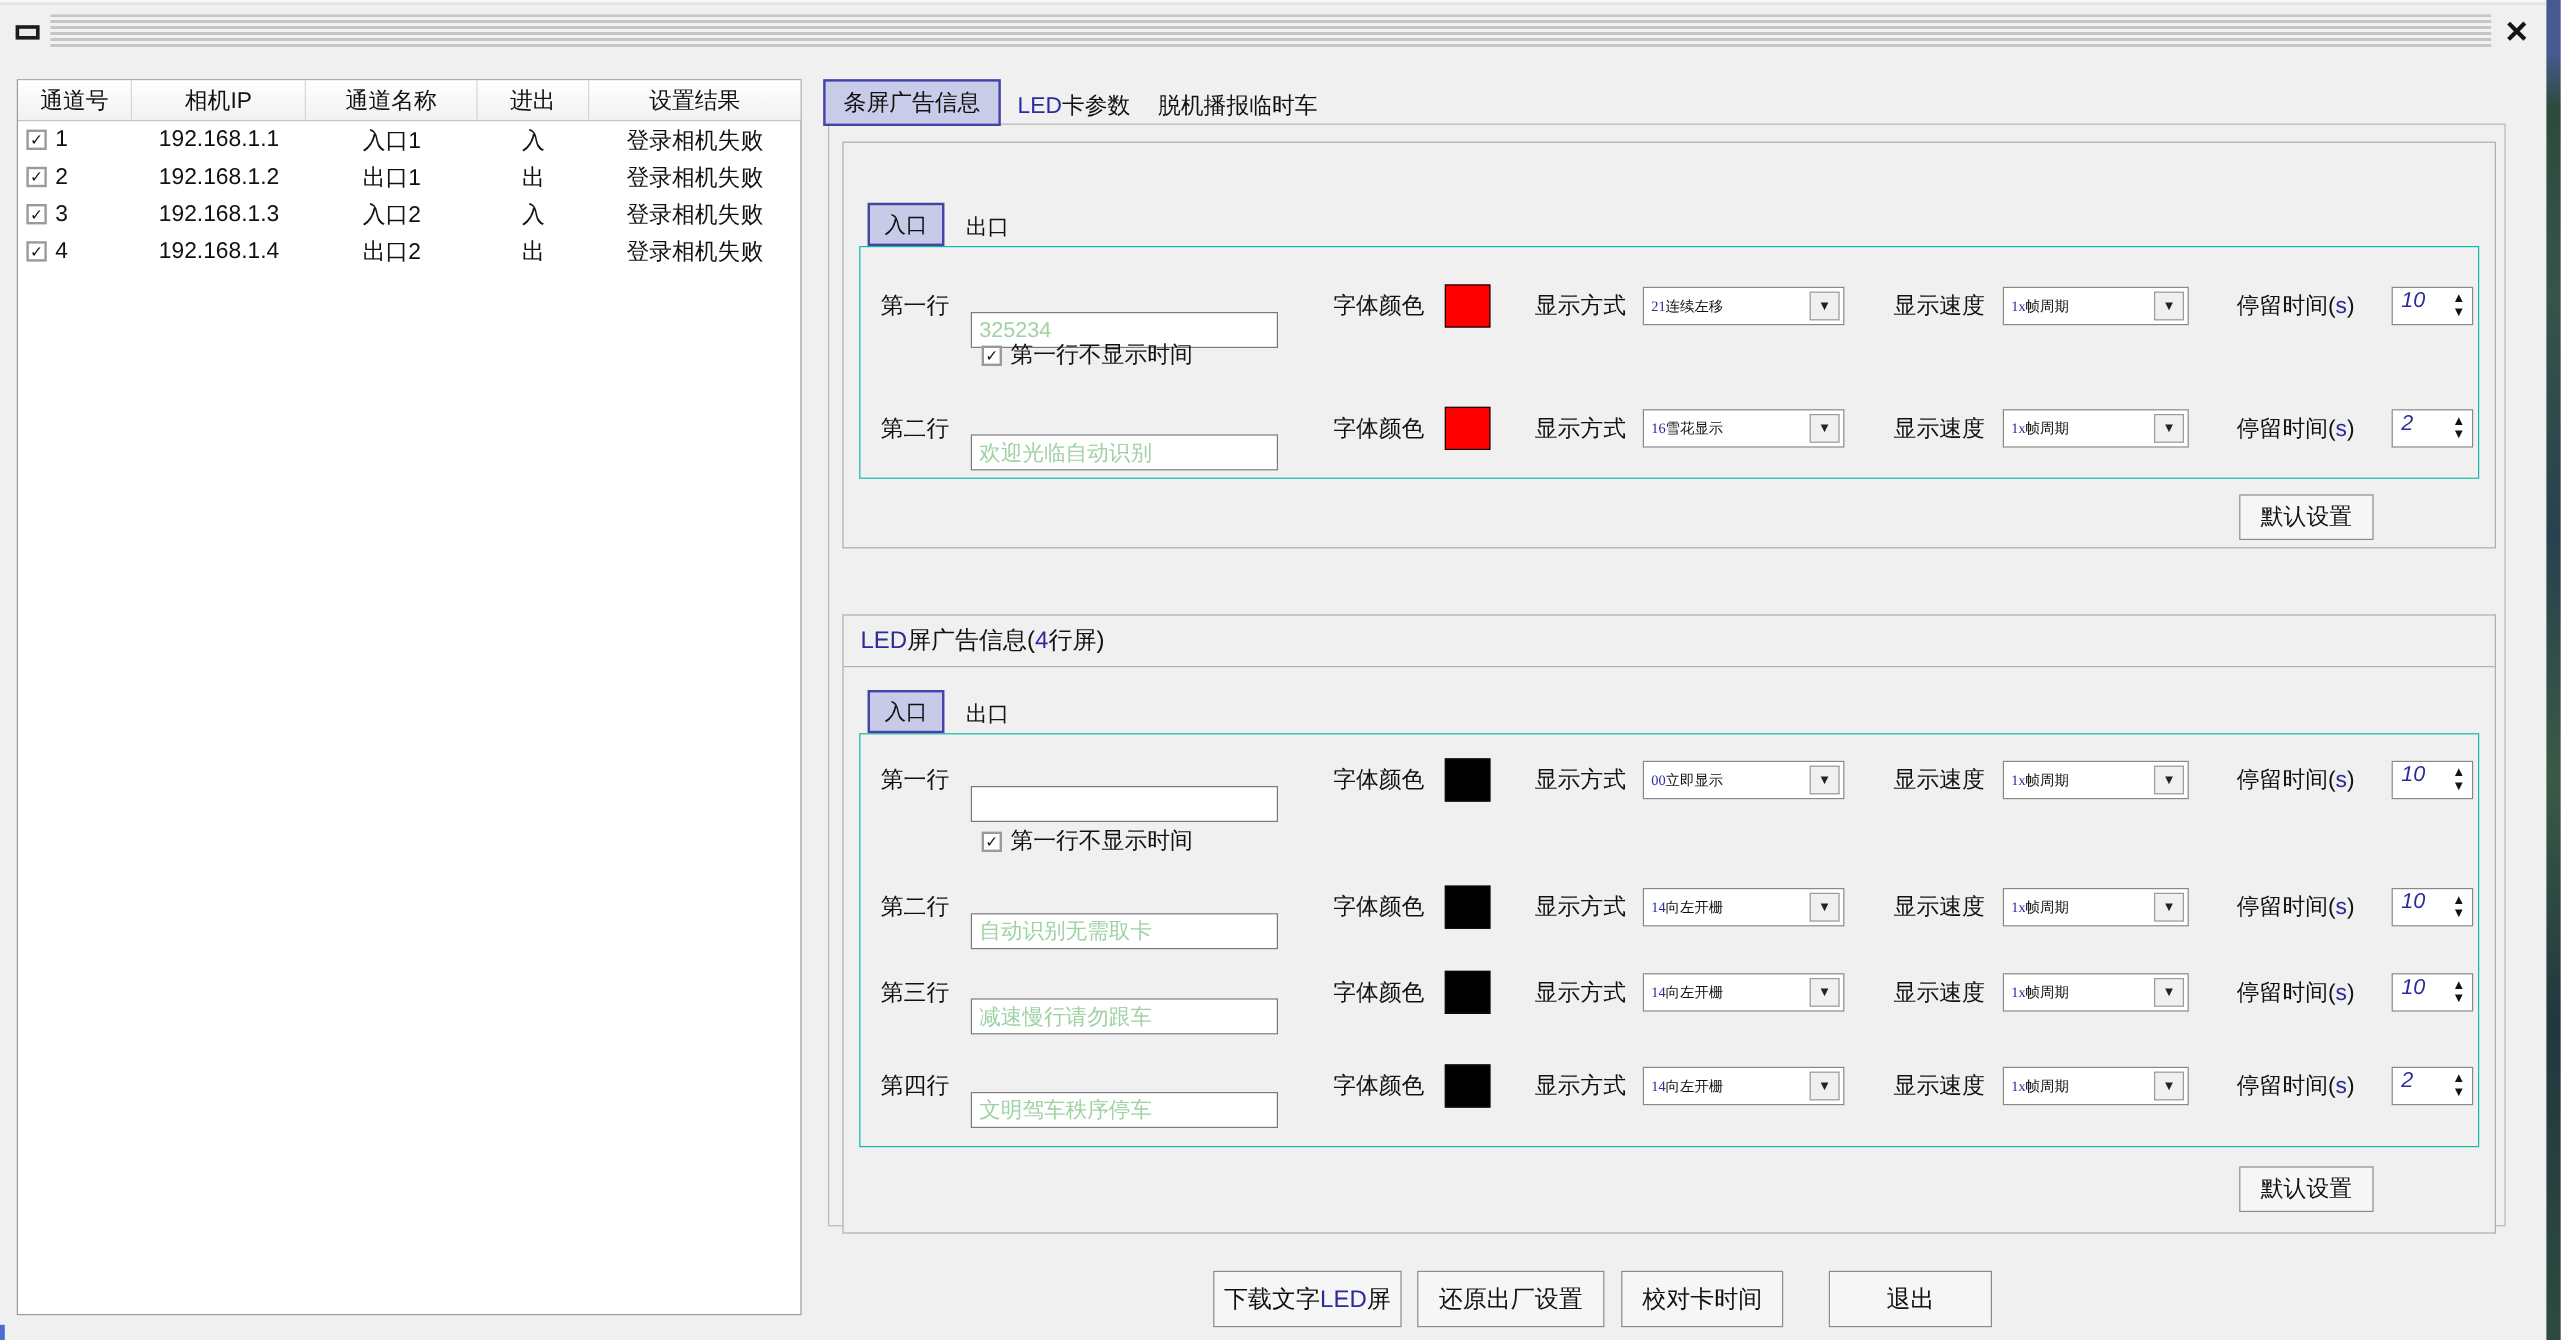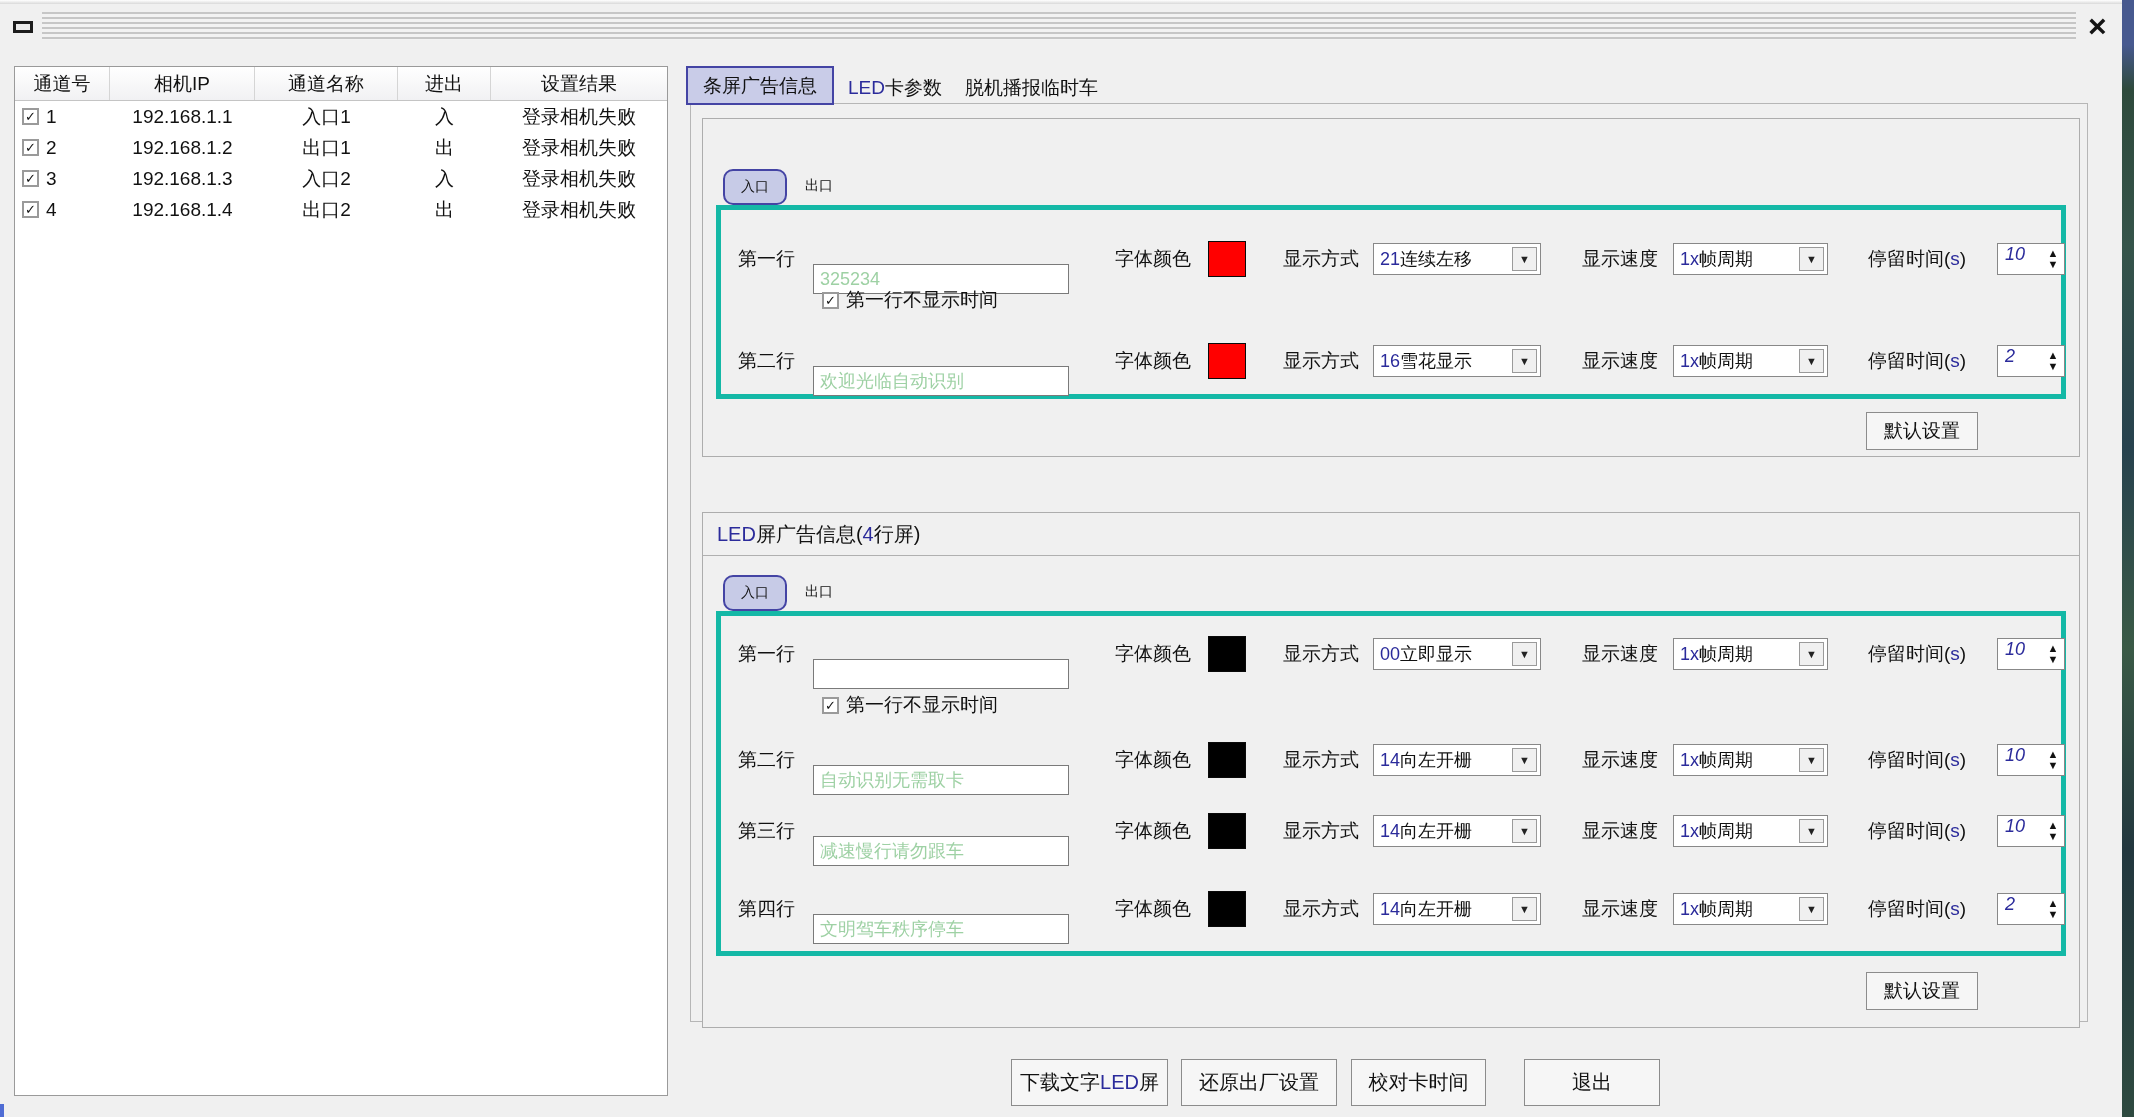--- a/index.html
+++ b/index.html
@@ -52,28 +52,28 @@
     border:2px solid #4444a4;box-sizing:border-box;display:flex;align-items:center;
     justify-content:center;z-index:3;}
   .tab-plain{top:75px;}
   .t2{left:848px;} .t3{left:965px;}
   
   .gpanel{position:absolute;border:1px solid #adadad;box-sizing:border-box;background:#f0f0f0;}
   #panel2{left:702px;top:118px;width:1378px;height:339px;}
   #panel4{left:702px;top:512px;width:1378px;height:516px;}
   .gtitle{position:absolute;left:0;right:0;top:0;height:42px;line-height:42px;
     padding-left:14px;border-bottom:1px solid #b0b0b0;font-size:20px;white-space:nowrap;}
-  .subtab{position:absolute;font-size:14px;z-index:2;border-radius:10px;}
+  .subtab{position:absolute;font-size:18px;z-index:2;}
   .subtab-active{width:64px;height:36px;background:#c7cbe7;border:2px solid #4444a4;
     box-sizing:border-box;display:flex;align-items:center;justify-content:center;}
   #panel2 .subtab-active{left:20px;top:50px;}
   #panel2 .subtab-plain{left:102px;top:58px;}
   #panel4 .subtab-active{left:20px;top:62px;}
   #panel4 .subtab-plain{left:102px;top:70px;}
-  .inner{position:absolute;left:13px;width:1350px;border:5px solid #14b8a6;
+  .inner{position:absolute;left:13px;width:1350px;border:1px solid #14b8a6;
     box-sizing:border-box;background:#f0f0f0;}
   #panel2 .inner{top:86px;height:194px;}
   #panel4 .inner{top:98px;height:345px;}
   .default-btn{position:absolute;left:1163px;width:112px;height:38px;font-size:19px;}
   #panel2 .default-btn{top:293px;}
   #panel4 .default-btn{top:459px;}
   
   .cfg-row{position:absolute;left:0;right:0;height:34px;}
   .cfg-row > *{position:absolute;top:50%;transform:translateY(-50%);}
   .line-lbl{left:17px;font-size:19px;white-space:nowrap;}
@@ -82,21 +82,21 @@
     font-family:inherit;color:#111;margin-top:20px;}
   .line-input::placeholder{color:#9ed1a4;opacity:1;}
   .l-color{left:394px;}
   .swatch{left:487px;width:38px;height:36px;border:1px solid #0a0a0a;box-sizing:border-box;}
   .l-mode{left:562px;}
   .combo{border:1px solid #888;background:#fff;height:32px;box-sizing:border-box;
     display:flex;align-items:center;}
   .combo-mode{left:652px;width:168px;}
   .l-speed{left:861px;}
   .combo-speed{left:952px;width:155px;}
-  .combo-text{flex:1;padding:0 6px;font-size:18px;white-space:nowrap;overflow:hidden;}
+  .combo-text{flex:1;padding:0 6px;font-size:12px;white-space:nowrap;overflow:hidden;font-family:Liberation Serif, serif;}
   .combo-btn{width:25px;height:24px;margin-right:3px;border:1px solid #9a9a9a;
     background:#f0f0f0;display:flex;align-items:center;justify-content:center;
     font-size:11px;color:#222;flex:none;box-sizing:border-box;}
   .l-stay{left:1147px;}
   .lbl{font-size:19px;white-space:nowrap;}
   .spinner{left:1276px;width:68px;height:32px;border:1px solid #888;background:#fff;
     box-sizing:border-box;display:flex;align-items:stretch;}
   .spin-val{flex:1;display:flex;align-items:flex-start;padding-left:7px;font-size:18px;font-style:italic;}
   .spin-btns{width:22px;display:flex;flex-direction:column;align-items:center;
     justify-content:center;line-height:1;}

